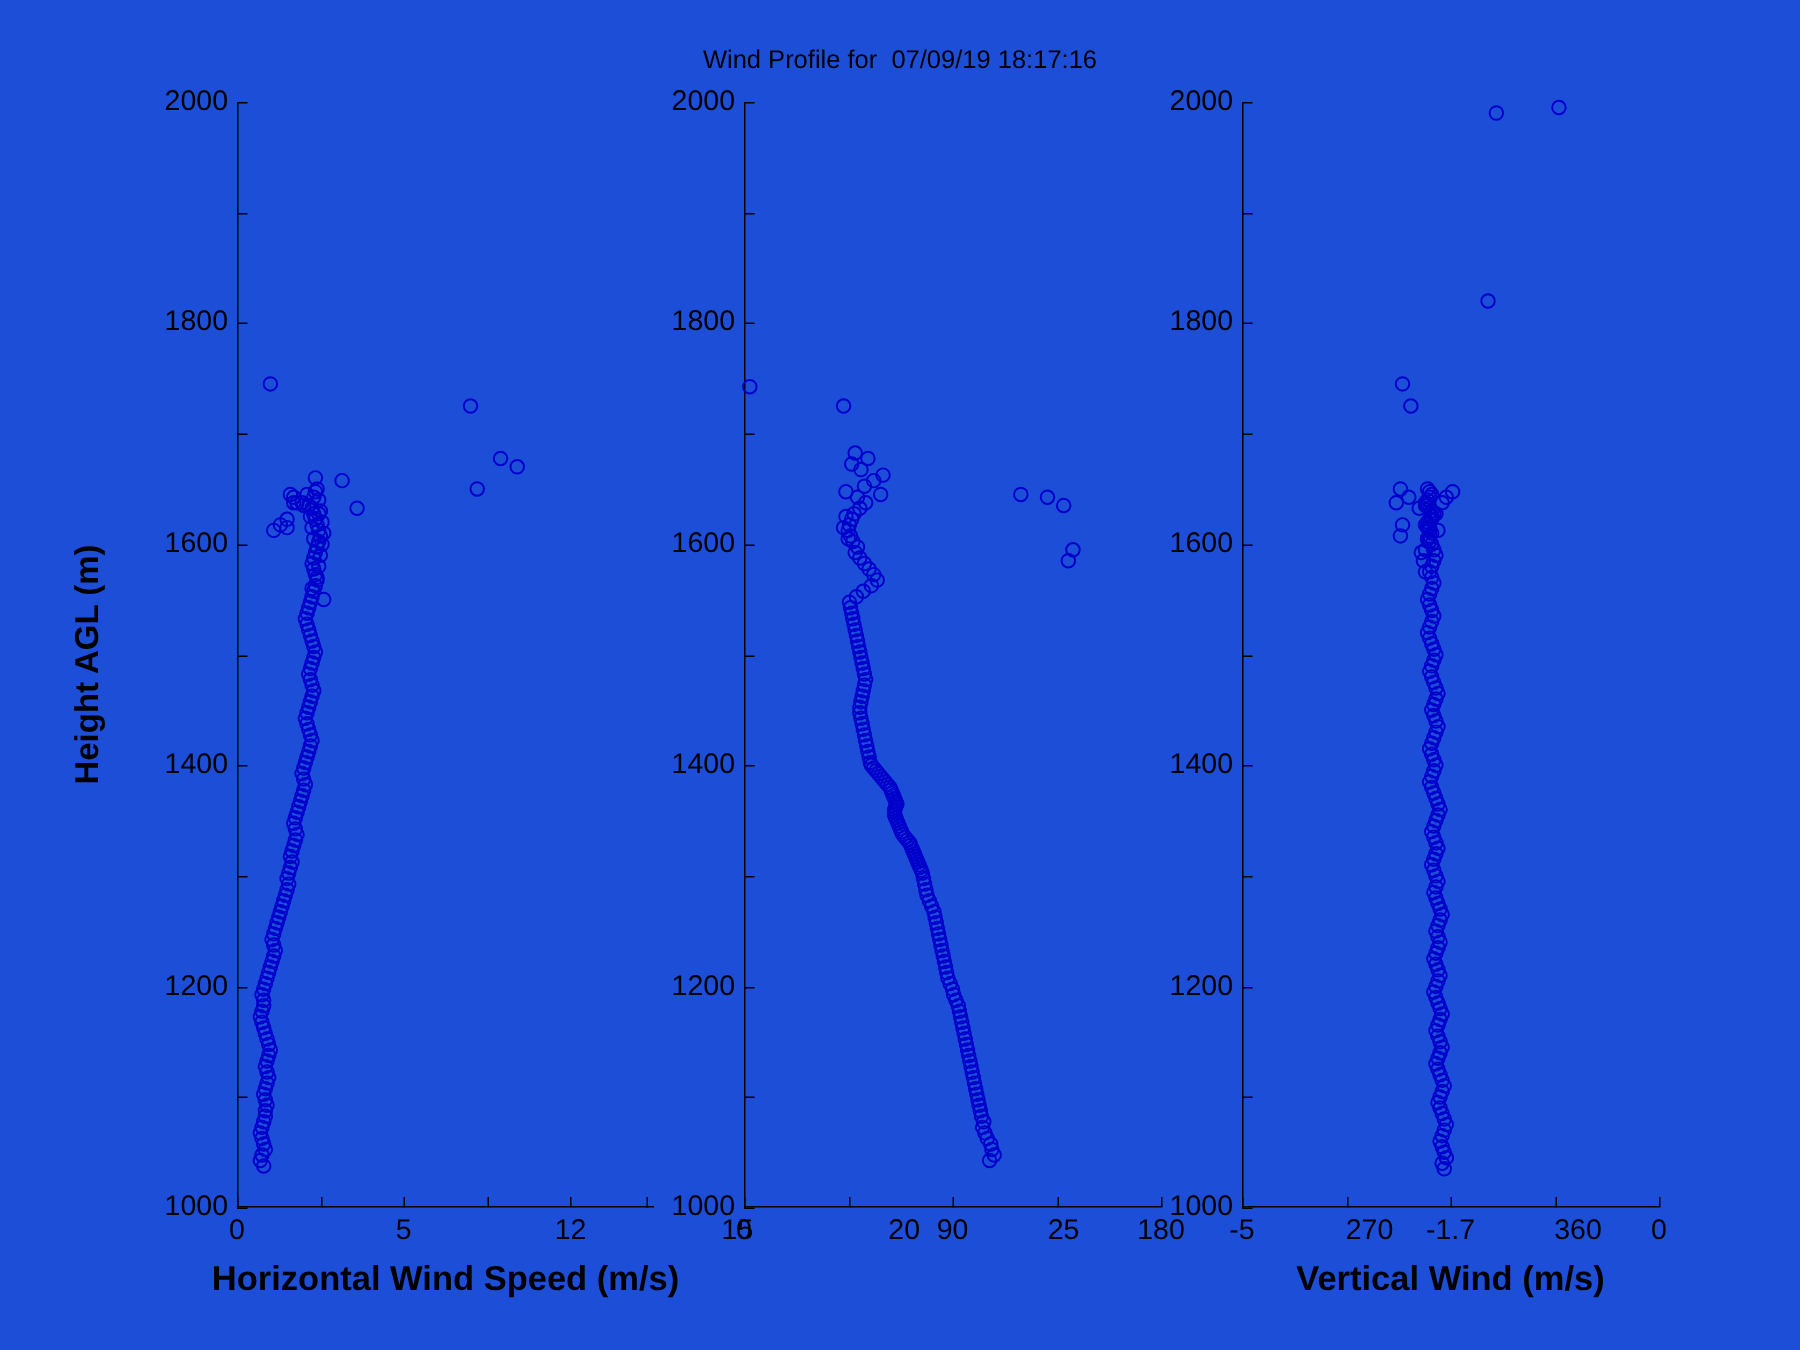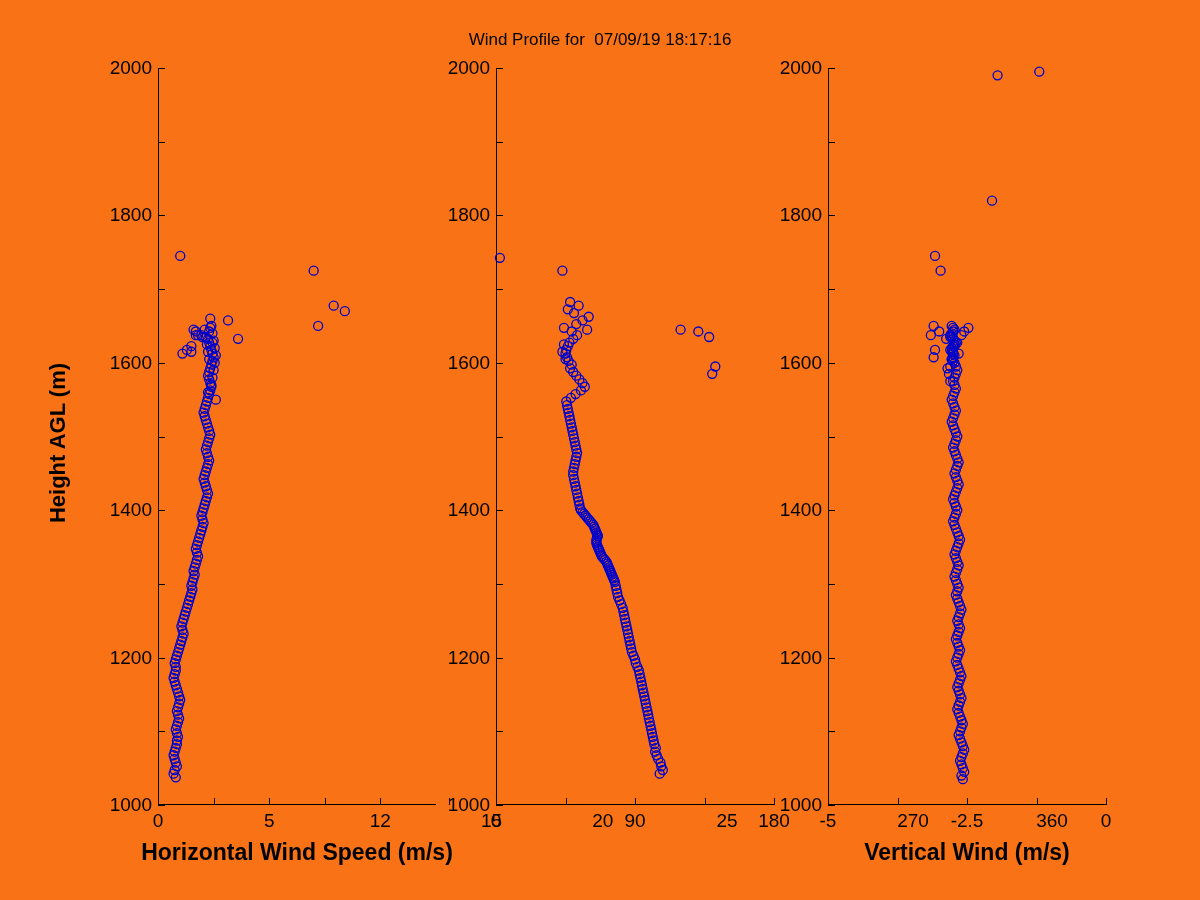--- a/index.html
+++ b/index.html
@@ -4,21 +4,21 @@
 <style>
   html, body {
     margin: 0;
     padding: 0;
     background: #ffffff;
   }
   #root {
     position: relative;
     width: 1200px;
     height: 900px;
-    background: #f97316;
+    background: #1d4ed8;
     font-family: "Liberation Sans", sans-serif;
     overflow: hidden;
   }
   #chart-title {
     position: absolute;
     left: 0;
     top: 30px;
     width: 1200px;
     text-align: center;
     font-size: 17px;
@@ -152,21 +152,21 @@
         </div>
         <div class="xtick" style="left: 111.2px;">
           <div class="xtick-label" style="left: 111.2px;">12</div>
         </div>
         <div class="xtick" style="left: 166.8px;">
           <div class="xtick-label" style="left: 166.8px;">15</div>
         </div>
         <div class="xtick" style="left: 222.4px;">
           <div class="xtick-label" style="left: 222.4px;">20</div>
         </div>
-        <div class="xtick" style="left: 291px;">
+        <div class="xtick" style="left: 273px;">
           <div class="xtick-label" style="left: 278px;">25</div>
         </div>
       </div>
     <div class="marker-layer">
         <svg width="278" height="737" style="position: absolute; left: 0px; top: 0px; overflow: visible;">
           <circle cx="17.79" cy="709.36" r="4.50" fill="none" stroke="#0000cc" stroke-width="1.3"></circle>
           <circle cx="15.57" cy="705.68" r="4.50" fill="none" stroke="#0000cc" stroke-width="1.3"></circle>
           <circle cx="16.68" cy="701.99" r="4.50" fill="none" stroke="#0000cc" stroke-width="1.3"></circle>
           <circle cx="18.90" cy="698.31" r="4.50" fill="none" stroke="#0000cc" stroke-width="1.3"></circle>
           <circle cx="17.79" cy="694.62" r="4.50" fill="none" stroke="#0000cc" stroke-width="1.3"></circle>
@@ -560,21 +560,21 @@
         <div class="ytick" style="top: 73.7px;">
           <div class="ytick-label" style="top: 73.7px;">1800</div>
         </div>
         <div class="ytick" style="top: 0px;">
           <div class="ytick-label" style="top: 0px;">2000</div>
         </div>
         <div class="xtick" style="left: 0px;">
           <div class="xtick-label" style="left: 0px;">-5</div>
         </div>
         <div class="xtick" style="left: 69.5px;">
-          <div class="xtick-label" style="left: 69.5px;">-2.5</div>
+          <div class="xtick-label" style="left: 69.5px;">-1.7</div>
         </div>
         <div class="xtick" style="left: 139px;">
           <div class="xtick-label" style="left: 139px;">0</div>
         </div>
         <div class="xtick" style="left: 208.5px;"></div>
         <div class="xtick" style="left: 278px;"></div>
       </div>
     <div class="marker-layer">
         <svg width="278" height="737" style="position: absolute; left: 0px; top: 0px; overflow: visible;">
           <circle cx="134.83" cy="711.21" r="4.50" fill="none" stroke="#0000cc" stroke-width="1.3"></circle>

